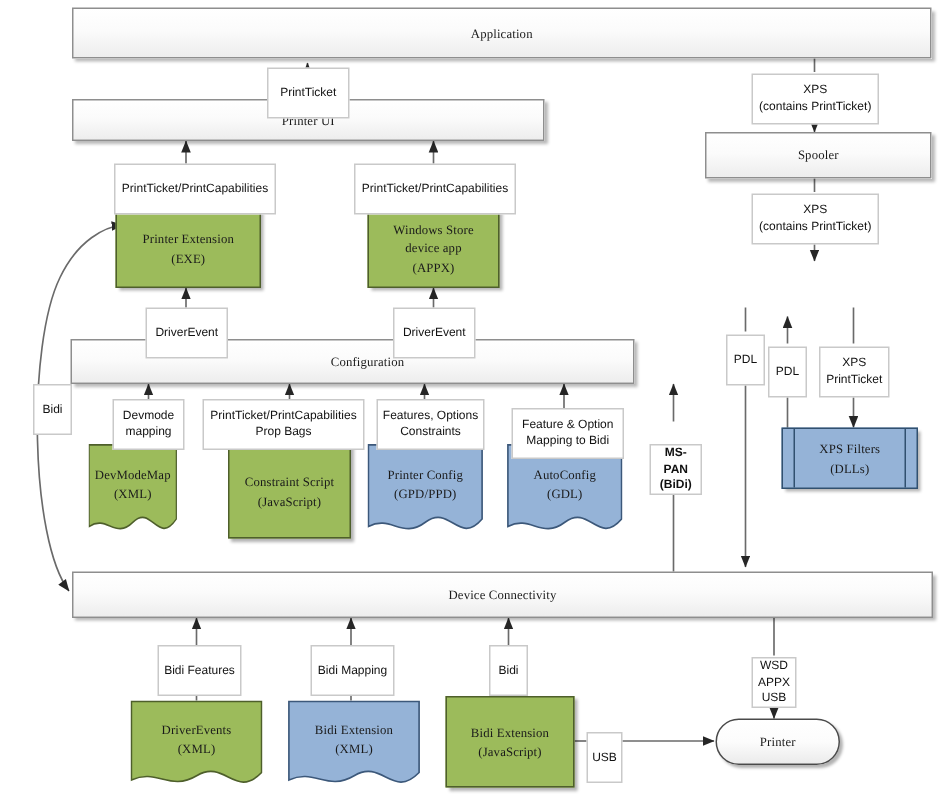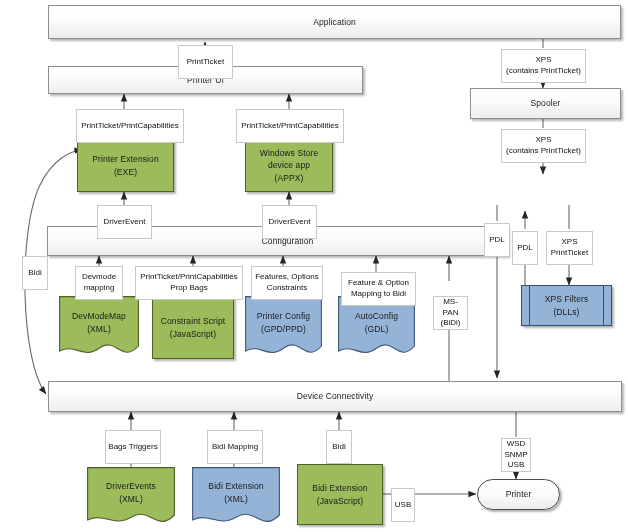--- a/index.html
+++ b/index.html
@@ -30,20 +30,21 @@
     position: absolute;
     box-sizing: border-box;
     display: flex;
     align-items: center;
     justify-content: center;
     text-align: center;
     font-size: 8.5px;
     color: #1a1a1a;
     line-height: 1.45;
     letter-spacing: .1px;
+    font-family: Liberation Serif, serif;
   }
   .node .lbl {
     display: block;
     width: 100%;
     white-space: pre-line;
   }
   
   .box {
     background: linear-gradient(to bottom, #ffffff 0%, #fbfbfb 45%, #ededed 100%);
     border: 1px solid #8e8e8e;
@@ -202,25 +203,25 @@
     <span class="lbl">Printer Extension
 (EXE)</span>
   </div>
 
   <div class="node rect-green" style="left:245px; top:139px; width:88px; height:53px;">
     <span class="lbl">Windows Store
 device app
 (APPX)</span>
   </div>
 
-  <div class="node box" style="left:47px; top:226px; width:461px; height:30px;padding-left:20px;">
+  <div class="node box" style="left:47px; top:226px; width:376px; height:30px;padding-left:20px;">
     <span class="lbl">Configuration</span>
   </div>
 
-  <div class="node doc" style="left:59px; top:296px; width:80px; height:63px;">
+  <div class="node doc" style="left:59px; top:296px; width:59px; height:63px;">
     <svg viewBox="0 0 80 63" preserveAspectRatio="none">
       <path d="M0.6,0.6 H79.4 V50 C 63,68 57,40 40.4,52 C 24,64 17,47 0.6,55 Z" fill="#9cbb5b" stroke="#4e5f2b" stroke-width="1.1"></path>
     </svg>
     <span class="lbl" style="margin-top:-10px;">DevModeMap
 (XML)</span>
   </div>
 
   <div class="node rect-green" style="left:152px; top:296px; width:82px; height:63px;">
     <span class="lbl">Constraint Script
 (JavaScript)</span>
@@ -298,24 +299,24 @@
 
   <div class="edge-label" style="left:135px; top:266px; width:108px; height:23px;">PrintTicket/PrintCapabilities
 Prop Bags</div>
 
   <div class="edge-label" style="left:251px; top:266px; width:72px; height:23px;">Features, Options
 Constraints</div>
 
   <div class="edge-label" style="left:341px; top:272px; width:75px; height:23px;">Feature &amp; Option
 Mapping to Bidi</div>
 
-  <div class="edge-label" style="left:433px; top:296px; width:35px; height:23px;">MS-PAN
+  <div class="edge-label" style="left:433px; top:296px; width:35px; height:23px;font-weight:bold;">MS-PAN
 (BiDi)</div>
 
-  <div class="edge-label" style="left:105px; top:430px; width:56px; height:12px;">Bags Triggers</div>
+  <div class="edge-label" style="left:105px; top:430px; width:56px; height:12px;">Bidi Features</div>
 
   <div class="edge-label" style="left:207px; top:430px; width:56px; height:12px;">Bidi Mapping</div>
 
   <div class="edge-label" style="left:326px; top:430px; width:26px; height:12px;">Bidi</div>
 
   <div class="edge-label" style="left:391px; top:488px; width:24px; height:12px;">USB</div>
 
   <div class="edge-label" style="left:501px; top:49px; width:85px; height:23px;">XPS
 (contains PrintTicket)</div>
 
@@ -323,16 +324,16 @@
 (contains PrintTicket)</div>
 
   <div class="edge-label" style="left:512px; top:231px; width:26px; height:12px;">PDL</div>
 
   <div class="edge-label" style="left:484px; top:223px; width:26px; height:12px;">PDL</div>
 
   <div class="edge-label" style="left:546px; top:231px; width:47px; height:23px;">XPS
 PrintTicket</div>
 
   <div class="edge-label" style="left:501px; top:438px; width:30px; height:33px;">WSD
-SNMP
+APPX
 USB</div>
 
 </div>
 
 </body></html>

